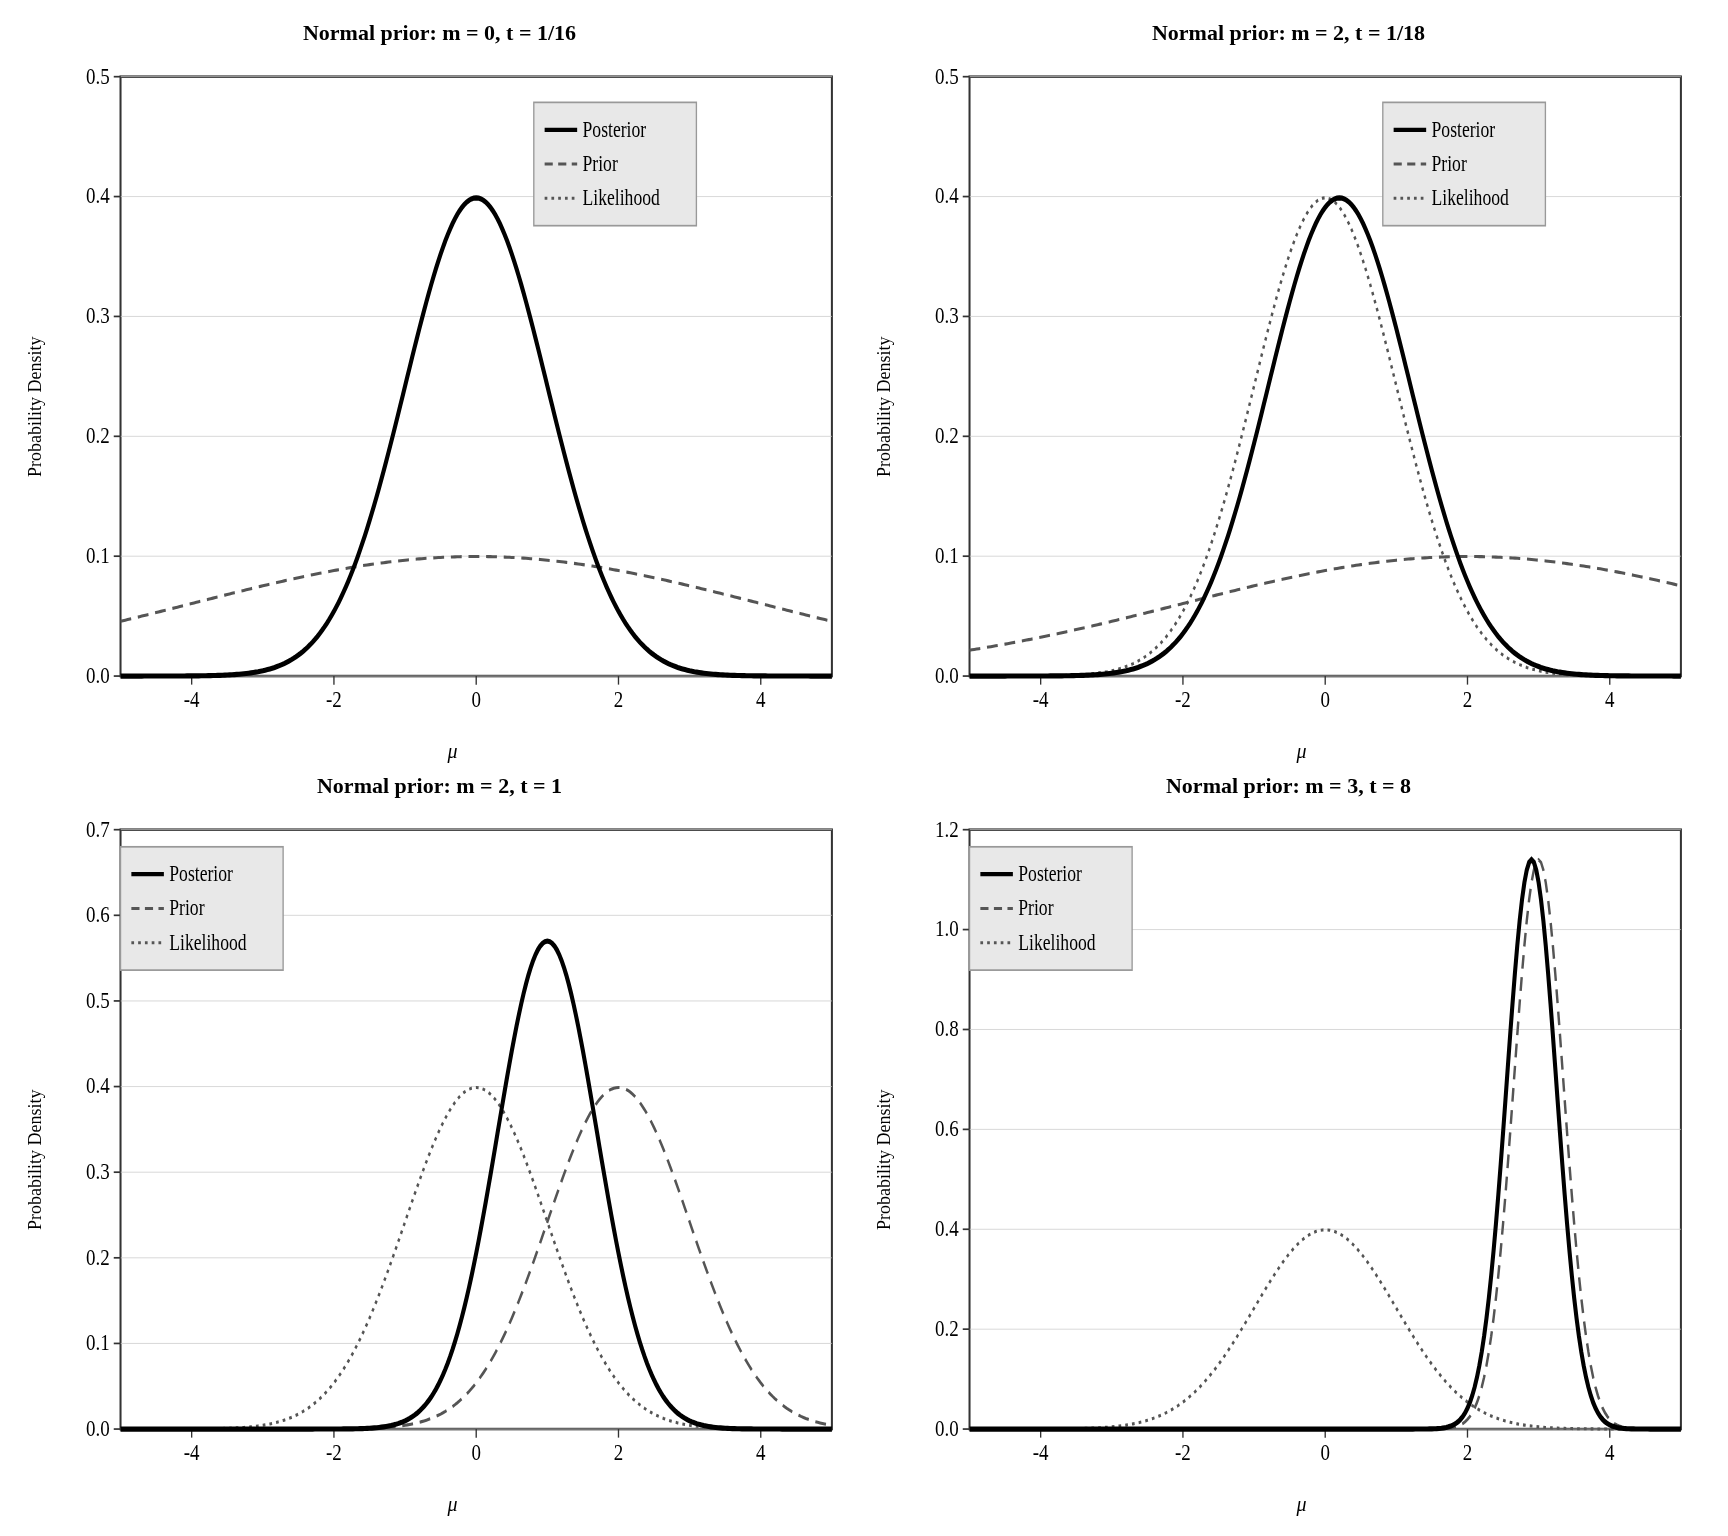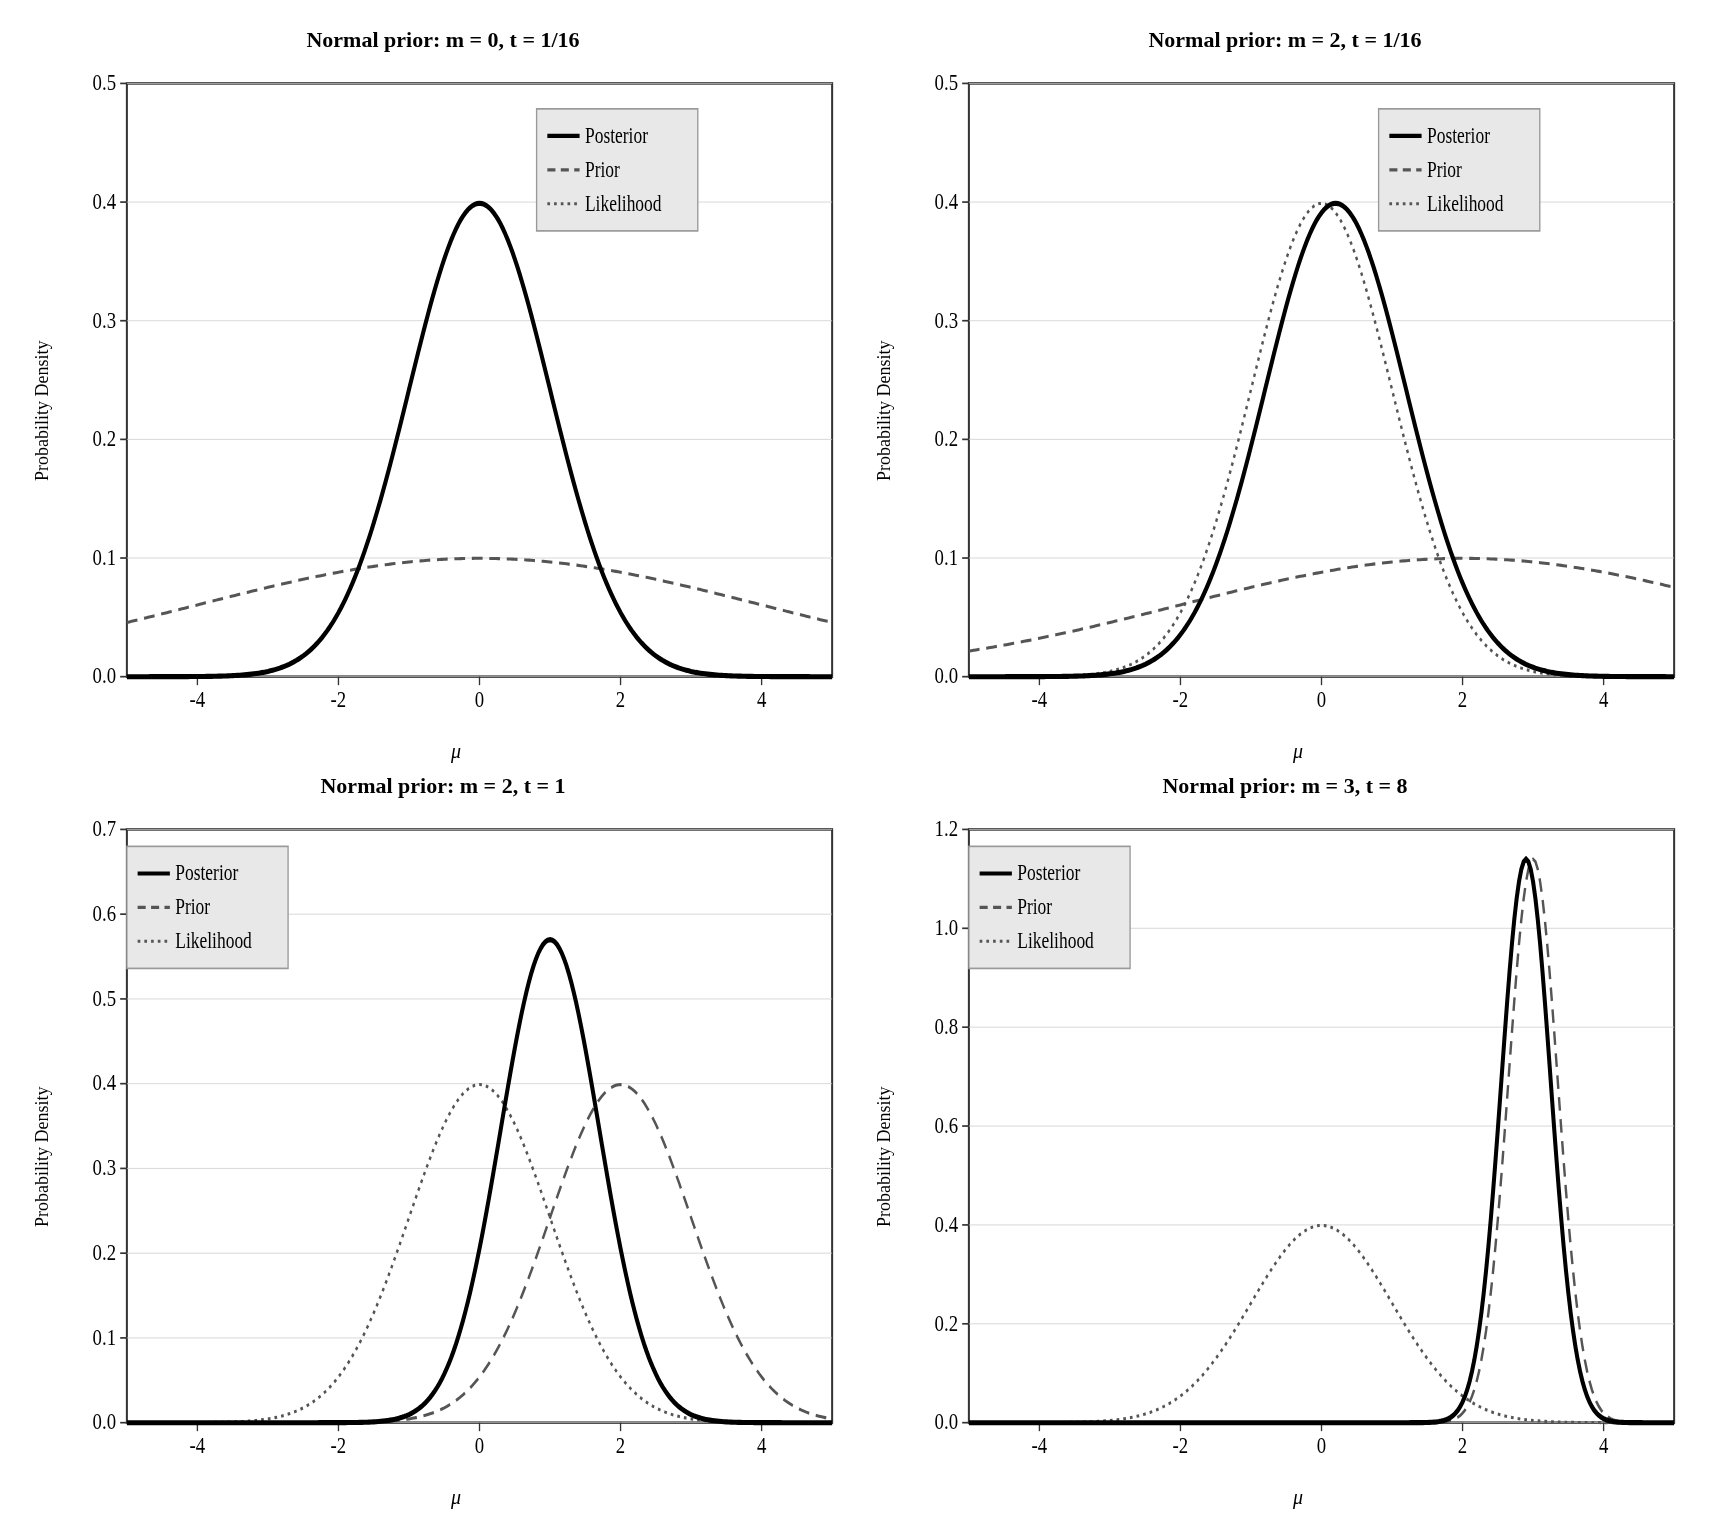--- a/index.html
+++ b/index.html
@@ -9,21 +9,21 @@
       height: 1536px;
       font-family: serif;
       overflow: hidden;
     }
     .grid {
       display: grid;
       grid-template-columns: 1fr 1fr;
       grid-template-rows: 1fr 1fr;
       width: 1728px;
       height: 1536px;
-      padding: 27px;
+      padding: 20px;
       gap: 10px;
     }
     .plot-container {
       display: flex;
       flex-direction: column;
       align-items: center;
       position: relative;
     }
     .plot-title {
       font-size: 22px;
@@ -120,21 +120,21 @@
               <line x1="368" y1="86" x2="392" y2="86" stroke="#555" stroke-width="1.8" stroke-dasharray="2,3"></line>
               <text x="396" y="90" font-size="13" font-family="serif">Likelihood</text>
             </svg>
         </div>
         <div class="x-axis-label">μ</div>
       </div>
     </div>
   </div>
 
   <div class="plot-container">
-    <div class="plot-title">Normal prior: m = 2, t = 1/16</div>
+    <div class="plot-title">Normal prior: m = 2, t = 1/18</div>
     <div class="plot-area">
       <div class="y-axis-label">Probability Density</div>
       <div class="chart-and-xaxis">
         <div class="svg-container">
           <svg id="svg2" viewBox="0 0 600 400" preserveAspectRatio="none">
               <rect x="55" y="15" width="525" height="350" fill="white" stroke="#333" stroke-width="1.5"></rect>
               <line x1="55" y1="365.00" x2="580" y2="365.00" stroke="#ccc" stroke-width="0.5"></line>
               <line x1="50" y1="365.00" x2="55" y2="365.00" stroke="#333" stroke-width="1"></line>
               <text x="47.00" y="369.00" text-anchor="end" font-size="14" font-family="serif">0.0</text>
               <line x1="55" y1="295.00" x2="580" y2="295.00" stroke="#ccc" stroke-width="0.5"></line>

